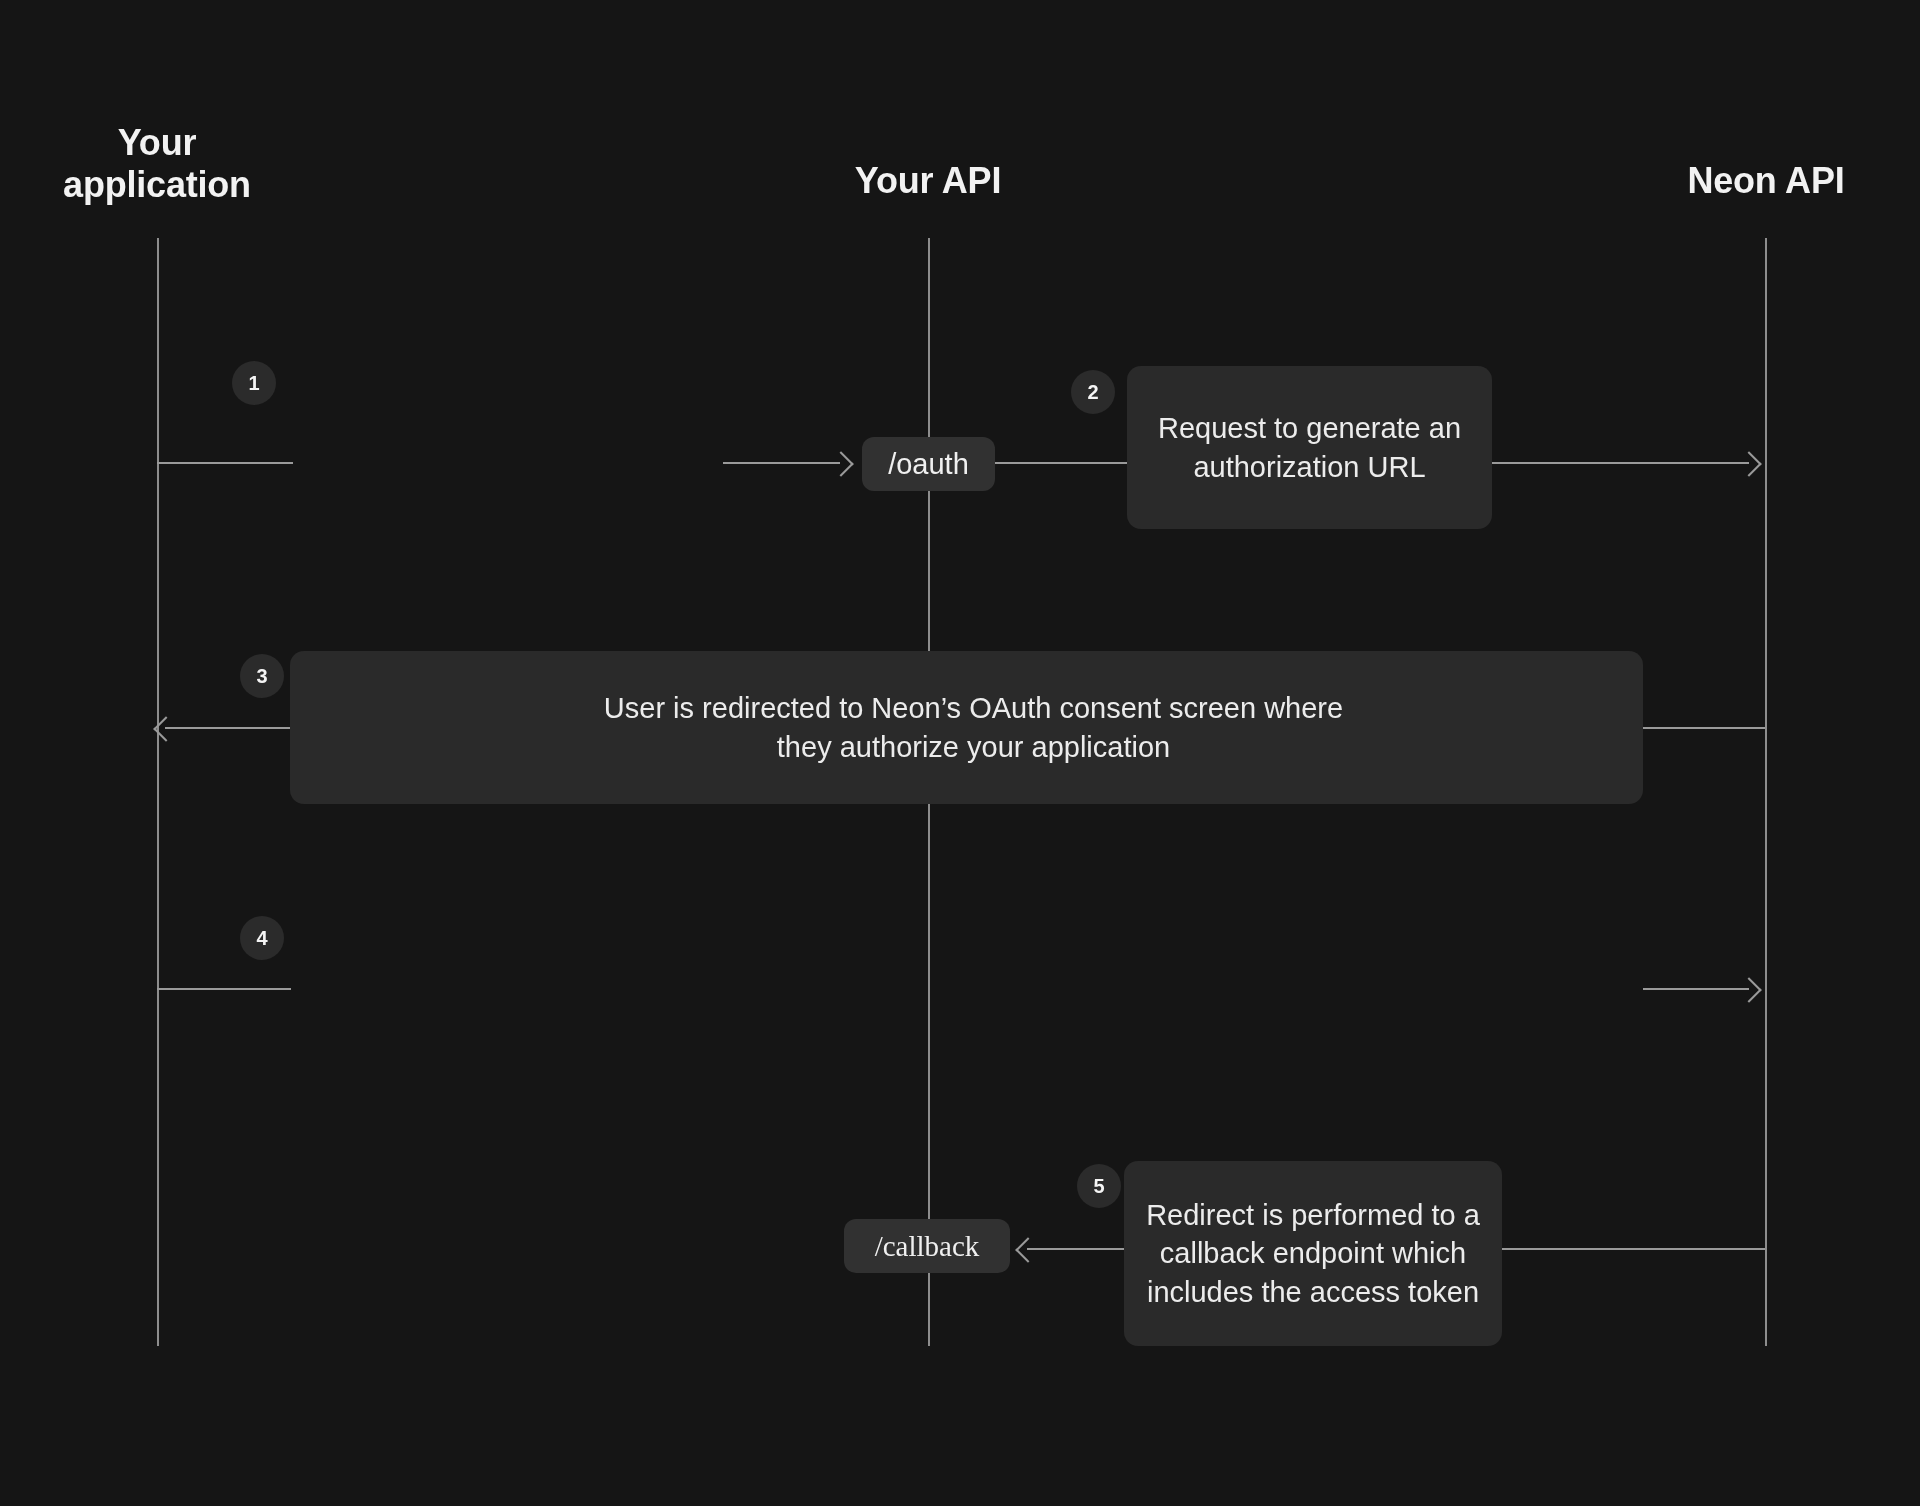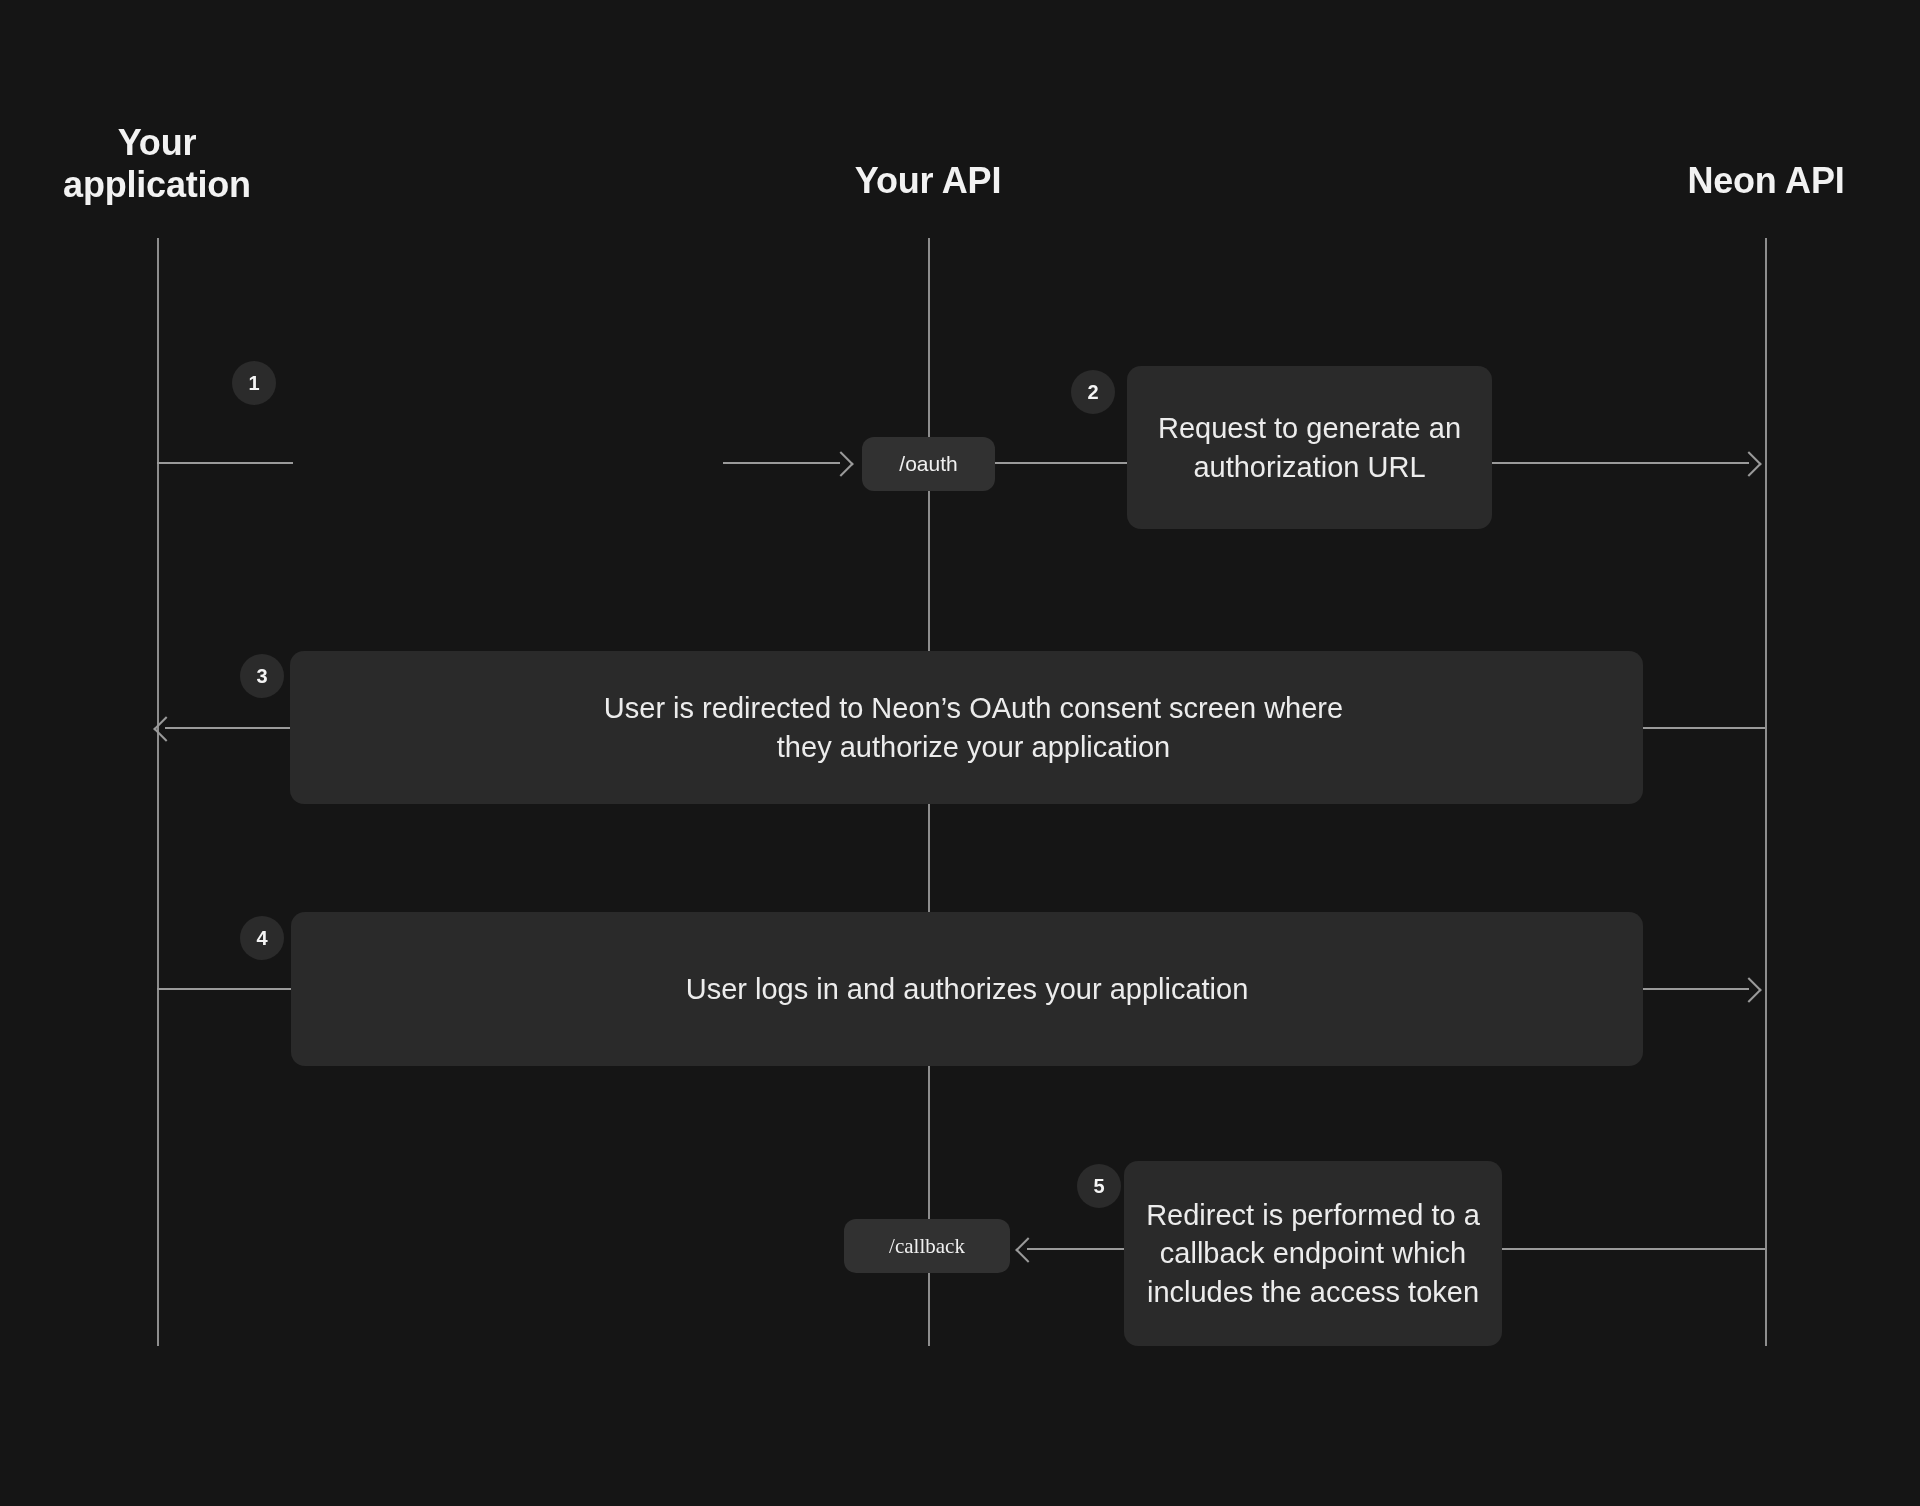--- a/index.html
+++ b/index.html
@@ -73,21 +73,21 @@
     justify-content: center;
     z-index: 3;
   }
 
   
   .pill {
     position: absolute;
     background: #313131;
     border-radius: 12px;
     color: #f0f0f0;
-    font-size: 21px;
+    font-size: 29px;
     display: flex;
     align-items: center;
     justify-content: center;
     box-sizing: border-box;
     padding: 0 16px;
     z-index: 4;
   }
 
   
   .conn {
@@ -153,23 +153,20 @@
     <span class="msg-text">User is redirected to Neon’s OAuth consent screen where
 they authorize your application</span>
   </div>
 
   <div class="conn" style="left:157px; top:988px; width:134px;"></div>
   <div class="conn" style="left:1643px; top:988px; width:106px;"></div>
   <div class="arrow-head right" style="left:1740px; top:981px;"></div>
 
   <div class="step-badge" style="left:240px; top:916px;">4</div>
 
-  <div class="msg-box" style="left:291px; top:912px; width:1352px; height:154px;">
-    <span class="msg-text">User logs in and authorizes your application</span>
-  </div>
 
   <div class="pill" style="left:844px; top:1219px; width:166px; height:54px;font-family:Liberation Serif, serif;">/callback</div>
 
   <div class="conn" style="left:1027px; top:1248px; width:97px;"></div>
   <div class="arrow-head left" style="left:1019px; top:1241px;"></div>
   <div class="conn" style="left:1502px; top:1248px; width:263px;"></div>
 
   <div class="step-badge" style="left:1077px; top:1164px;">5</div>
 
   <div class="msg-box" style="left:1124px; top:1161px; width:378px; height:185px;padding-left:22px;">

